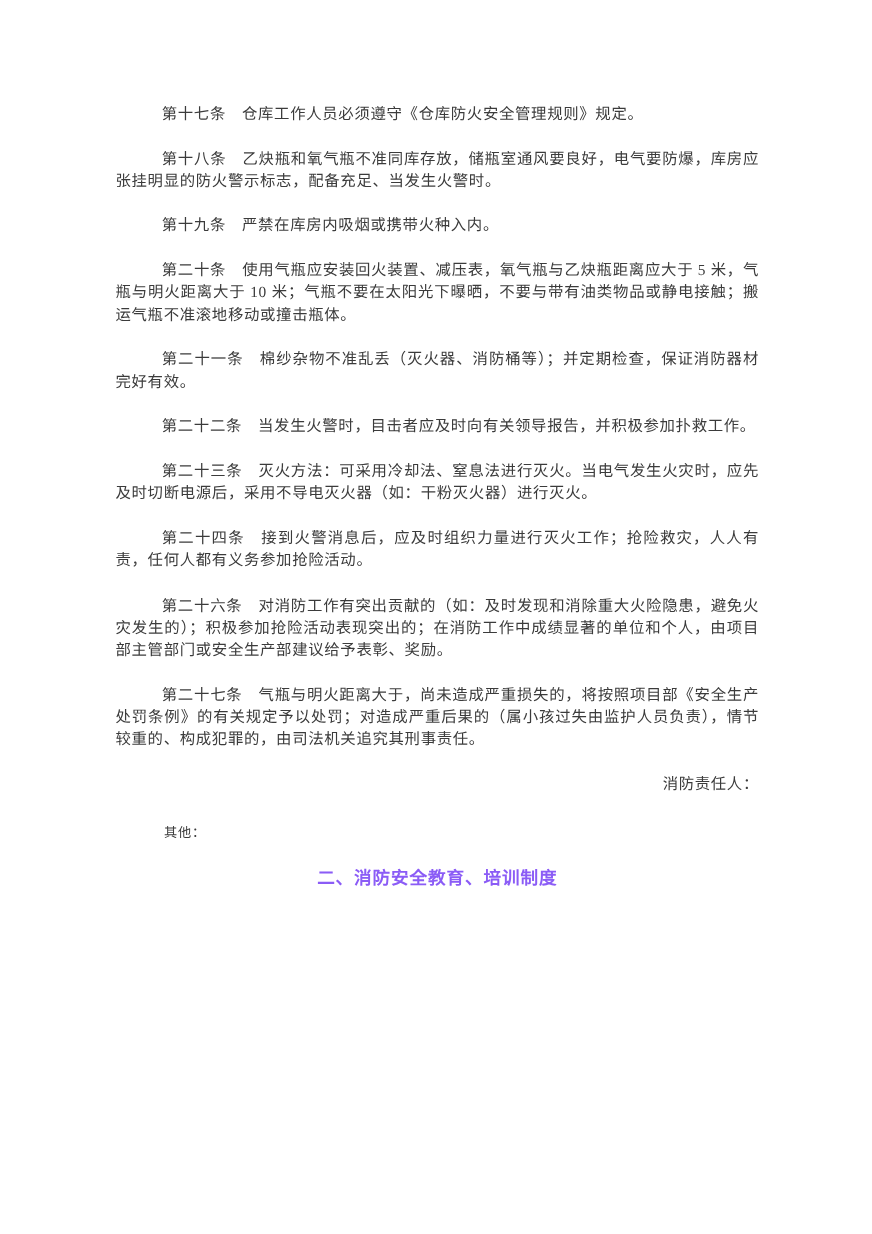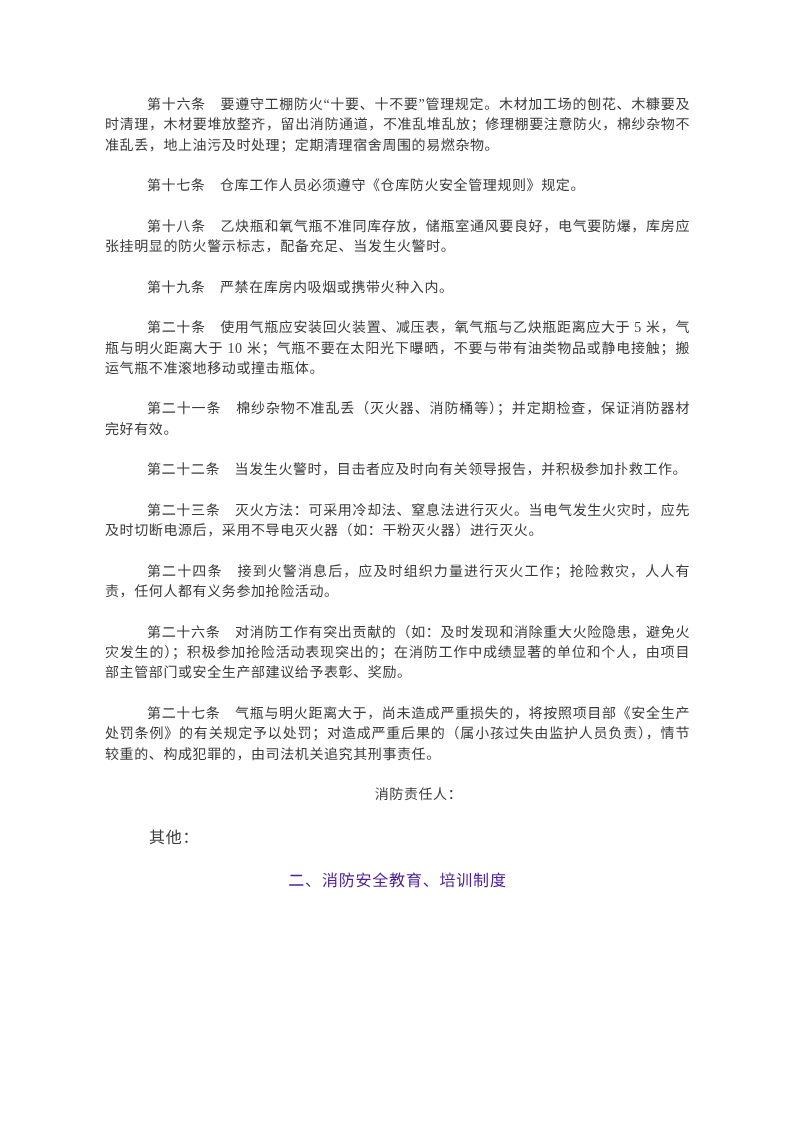--- a/index.html
+++ b/index.html
@@ -23,46 +23,45 @@
   .para {
     font-size: 14px;
     line-height: 20.3px;
     letter-spacing: 0.6px;
     color: #3b3b3b;
     text-align: justify;
     text-indent: 42px;
     margin: 0 0 20.3px 0;
   }
   .sig {
-    text-align: center;
+    text-align: right;
   }
   .other {
-    font-size: 16px;
+    font-size: 12px;
     line-height: 24px;
     letter-spacing: 0.8px;
     color: #3b3b3b;
     text-indent: 44px;
     text-align: left;
     margin: 0 0 20.3px 0;
   }
   .section-heading {
     font-size: 16px;
     line-height: 22px;
-    font-weight: normal;
+    font-weight: bold;
     letter-spacing: 0.8px;
-    color: #4c1d95;
+    color: #8b5cf6;
     text-align: center;
     margin: 16px 0 0 0;
   }
 </style>
 </head>
 <body>
 
 <div class="page">
-  <p class="para">第十六条　要遵守工棚防火“十要、十不要”管理规定。木材加工场的刨花、木糠要及时清理，木材要堆放整齐，留出消防通道，不准乱堆乱放；修理棚要注意防火，棉纱杂物不准乱丢，地上油污及时处理；定期清理宿舍周围的易燃杂物。</p>
   <p class="para">第十七条　仓库工作人员必须遵守《仓库防火安全管理规则》规定。</p>
   <p class="para">第十八条　乙炔瓶和氧气瓶不准同库存放，储瓶室通风要良好，电气要防爆，库房应张挂明显的防火警示标志，配备充足、当发生火警时。</p>
   <p class="para">第十九条　严禁在库房内吸烟或携带火种入内。</p>
   <p class="para">第二十条　使用气瓶应安装回火装置、减压表，氧气瓶与乙炔瓶距离应大于 5 米，气瓶与明火距离大于 10 米；气瓶不要在太阳光下曝晒，不要与带有油类物品或静电接触；搬运气瓶不准滚地移动或撞击瓶体。</p>
   <p class="para">第二十一条　棉纱杂物不准乱丢（灭火器、消防桶等）；并定期检查，保证消防器材完好有效。</p>
   <p class="para">第二十二条　当发生火警时，目击者应及时向有关领导报告，并积极参加扑救工作。</p>
   <p class="para">第二十三条　灭火方法：可采用冷却法、窒息法进行灭火。当电气发生火灾时，应先及时切断电源后，采用不导电灭火器（如：干粉灭火器）进行灭火。</p>
   <p class="para">第二十四条　接到火警消息后，应及时组织力量进行灭火工作；抢险救灾，人人有责，任何人都有义务参加抢险活动。</p>
   <p class="para">第二十六条　对消防工作有突出贡献的（如：及时发现和消除重大火险隐患，避免火灾发生的）；积极参加抢险活动表现突出的；在消防工作中成绩显著的单位和个人，由项目部主管部门或安全生产部建议给予表彰、奖励。</p>
   <p class="para">第二十七条　气瓶与明火距离大于，尚未造成严重损失的，将按照项目部《安全生产处罚条例》的有关规定予以处罚；对造成严重后果的（属小孩过失由监护人员负责），情节较重的、构成犯罪的，由司法机关追究其刑事责任。</p>

